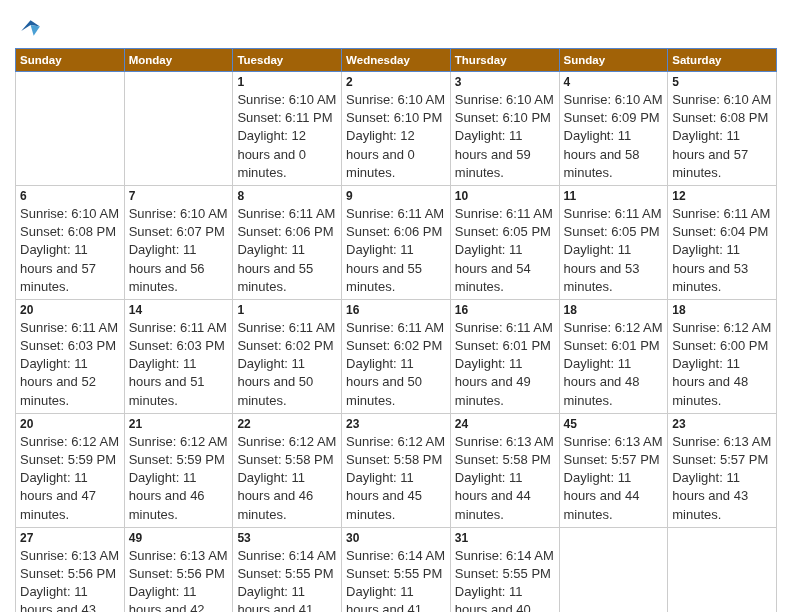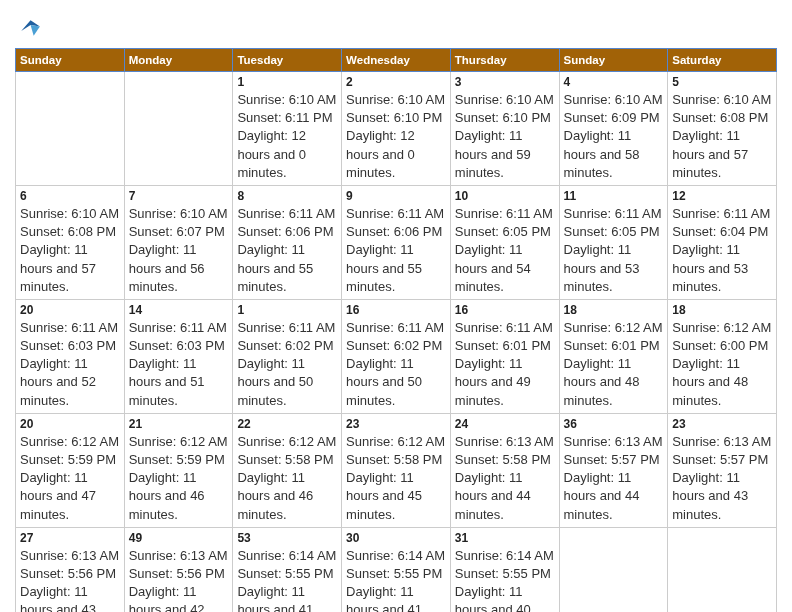--- a/index.html
+++ b/index.html
@@ -237,21 +237,21 @@
           </td>
           <td>
             <span class="day-number">23</span>
             <div class="day-info">Sunrise: 6:12 AM<br>Sunset: 5:58 PM<br>Daylight: 11 hours and 45 minutes.</div>
           </td>
           <td>
             <span class="day-number">24</span>
             <div class="day-info">Sunrise: 6:13 AM<br>Sunset: 5:58 PM<br>Daylight: 11 hours and 44 minutes.</div>
           </td>
           <td>
-            <span class="day-number">36</span>
+            <span class="day-number">45</span>
             <div class="day-info">Sunrise: 6:13 AM<br>Sunset: 5:57 PM<br>Daylight: 11 hours and 44 minutes.</div>
           </td>
           <td>
             <span class="day-number">23</span>
             <div class="day-info">Sunrise: 6:13 AM<br>Sunset: 5:57 PM<br>Daylight: 11 hours and 43 minutes.</div>
           </td>
         </tr>
         <tr>
           <td>
             <span class="day-number">27</span>

